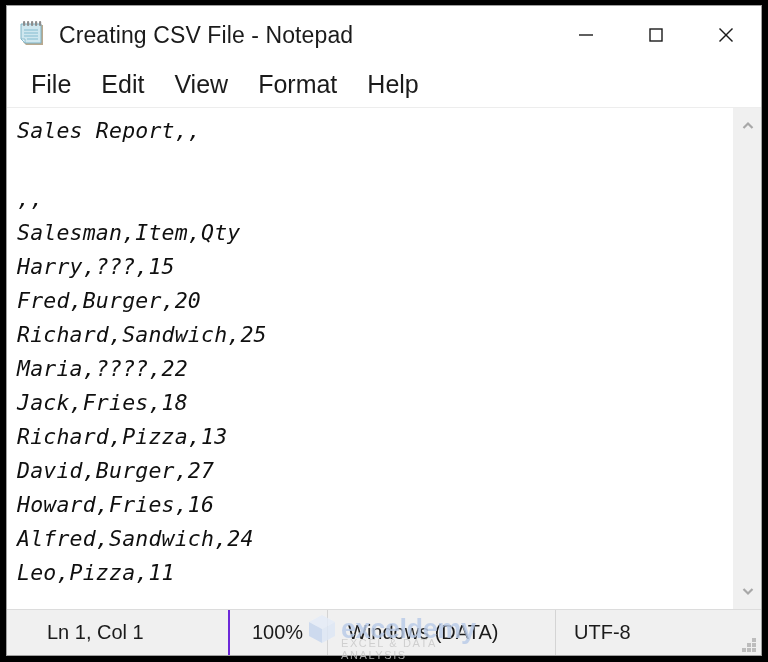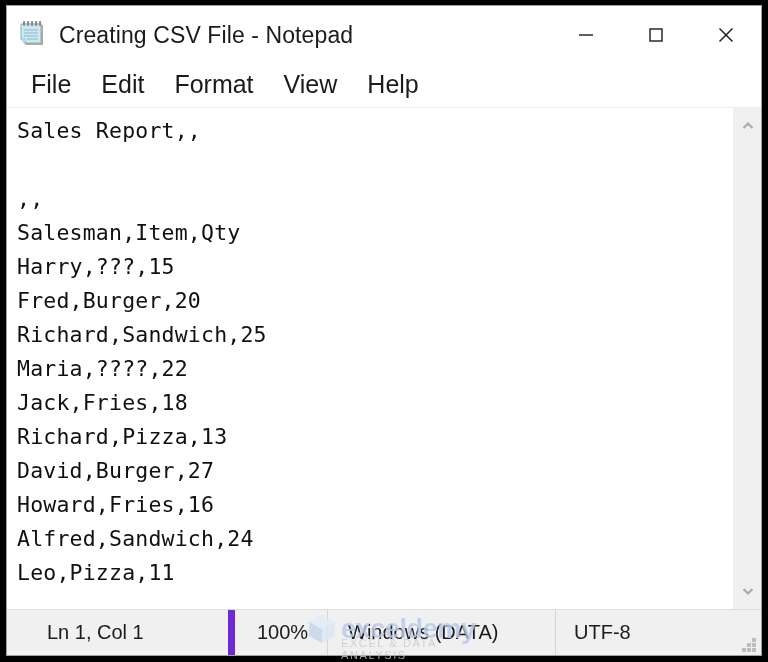--- a/index.html
+++ b/index.html
@@ -106,20 +106,21 @@
     display: flex;
     background: #ffffff;
     min-height: 0;
     position: relative;
   }
   .text-area {
     flex: 1 1 auto;
     padding: 6px 0 0 10px;
     overflow: hidden;
     position: relative;
+    font-style: italic;
   }
   .code-line {
     font-family: "DejaVu Sans Mono", "Liberation Mono", monospace;
     font-size: 21.5px;
     line-height: 34px;
     color: #101010;
     white-space: pre;
     letter-spacing: 0.2px;
   }
   .code-line.blank { color: #101010; }
@@ -162,21 +163,21 @@
   .status-cell {
     display: flex;
     align-items: center;
     font-size: 20px;
     color: #1b1b1b;
     position: relative;
     box-sizing: border-box;
     white-space: nowrap;
   }
   .sc-pos    { width: 197px; padding-left: 16px; }
-  .sc-zoom   { width: 99px;  padding-left: 22px; border-left: 7px solid #6d28d9; }
+  .sc-zoom   { width: 99px;  padding-left: 22px; border-left: 2px solid #6d28d9; }
   .sc-eol    { width: 228px; padding-left: 20px; border-left: 1px solid #d4d4d4; }
   .sc-enc    { flex: 1 1 auto; padding-left: 18px; border-left: 1px solid #d4d4d4; }
 
   
   .grip {
     position: absolute;
     right: 5px;
     bottom: 5px;
     width: 14px;
     height: 12px;
@@ -268,22 +269,22 @@
             <line x1="5.5" y1="5.5" x2="18.5" y2="18.5" stroke="#1b1b1b" stroke-width="1.4"></line>
             <line x1="18.5" y1="5.5" x2="5.5" y2="18.5" stroke="#1b1b1b" stroke-width="1.4"></line>
           </svg>
         </button>
       </div>
     </div>
 
     <div class="menubar">
       <div class="menu-item">File</div>
       <div class="menu-item">Edit</div>
+      <div class="menu-item">View</div>
       <div class="menu-item">Format</div>
-      <div class="menu-item">View</div>
       <div class="menu-item">Help</div>
     </div>
 
     <div class="editor-wrap">
 
       <div class="text-area">
         <div class="code-line">Sales Report,,</div>
         <div class="code-line blank">&nbsp;</div>
         <div class="code-line">,,</div>
         <div class="code-line">Salesman,Item,Qty</div>

